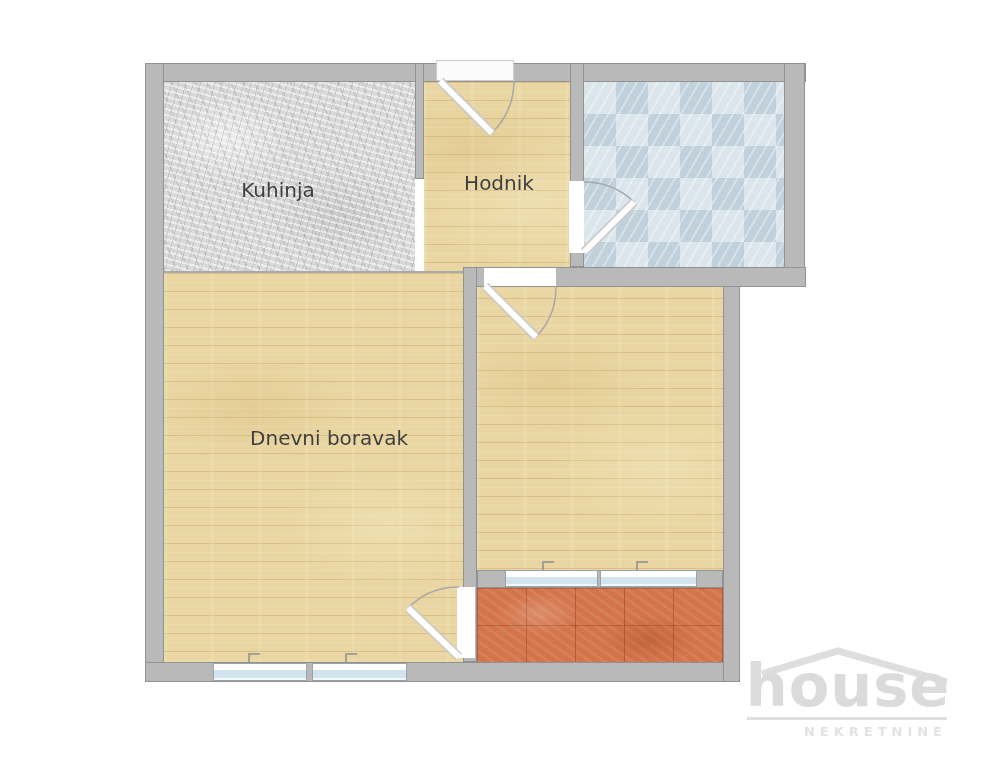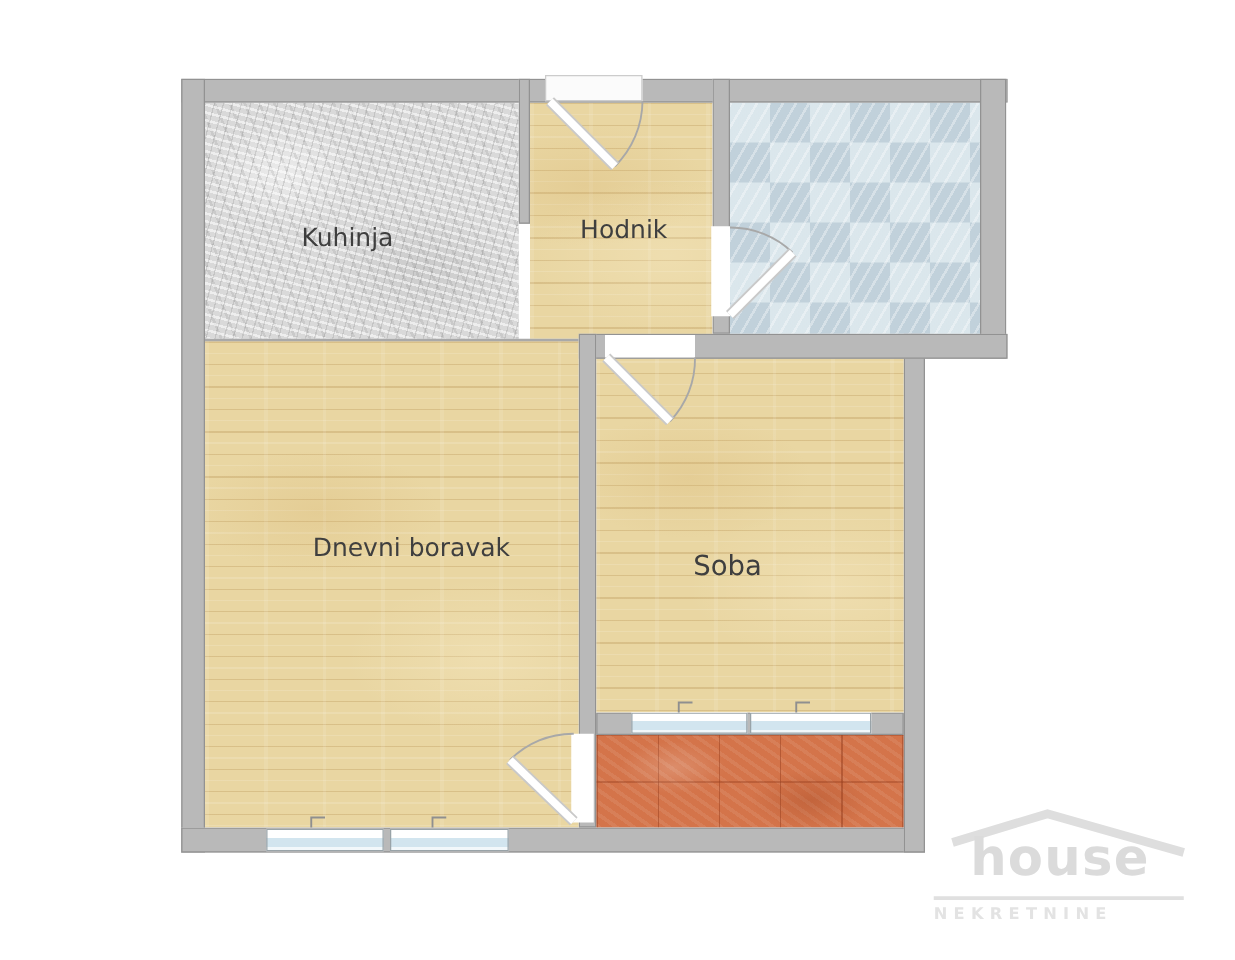--- a/index.html
+++ b/index.html
@@ -60,25 +60,25 @@
     text-align:center;white-space:nowrap;
   }
   .room-label.big{font-size:22px;}
   .two-line{line-height:29px;}
   
   .overlay{position:absolute;left:0;top:0;pointer-events:none;}
   
   .logo{position:absolute;left:745px;top:646px;width:206px;height:110px;color:#dcdcdc;}
   .logo-brand{
     position:absolute;left:0;top:12px;width:206px;text-align:center;
-    font-size:41px;font-weight:bold;letter-spacing:1px;color:#dbdbdb;line-height:56px;
+    font-size:59px;font-weight:bold;letter-spacing:1px;color:#dbdbdb;line-height:56px;
   }
   .logo-line{position:absolute;left:2px;top:71px;width:200px;height:3px;background:#e0e0e0;}
   .logo-tagline{
-    position:absolute;left:2px;top:78px;width:200px;text-align:left;
+    position:absolute;left:2px;top:78px;width:200px;text-align:right;
     font-size:13px;font-weight:bold;letter-spacing:5px;color:#e3e3e3;
   }
 </style>
 </head>
 <body>
 
 <div class="stage">
 
   <div class="floor floor-kitchen" style="left:164px;top:82px;width:251px;height:189px;"></div>
   <div class="floor floor-wood" style="left:424px;top:82px;width:146px;height:189px;"></div>
@@ -132,21 +132,20 @@
     <path d="M 346 662 v -8 h 11" fill="none" stroke="#8f8f8f" stroke-width="1.5"></path>
     <path d="M 543 570 v -8 h 11" fill="none" stroke="#8f8f8f" stroke-width="1.5"></path>
     <path d="M 637 570 v -8 h 11" fill="none" stroke="#8f8f8f" stroke-width="1.5"></path>
   </svg>
 
   <div class="room-label" style="left:424px;top:171px;width:150px;">Hodnik</div>
   <div class="room-label" style="left:178px;top:178px;width:200px;">Kuhinja</div>
   <div class="room-label two-line" style="left:158px;top:424px;width:250px;text-align:right;">
     <span>Dnevni boravak</span><br>
   </div>
-  <div class="room-label big" style="left:507px;top:442px;width:150px;">Soba</div>
 
   <div class="logo">
     <svg class="abs" style="left:0;top:0;" width="206" height="42" viewBox="0 0 206 42">
       <polyline points="17,28 93,5 202,36" fill="none" stroke="#dedede" stroke-width="7"></polyline>
     </svg>
     <div class="logo-brand">house</div>
     <div class="logo-line"></div>
     <div class="logo-tagline">NEKRETNINE</div>
   </div>
 

